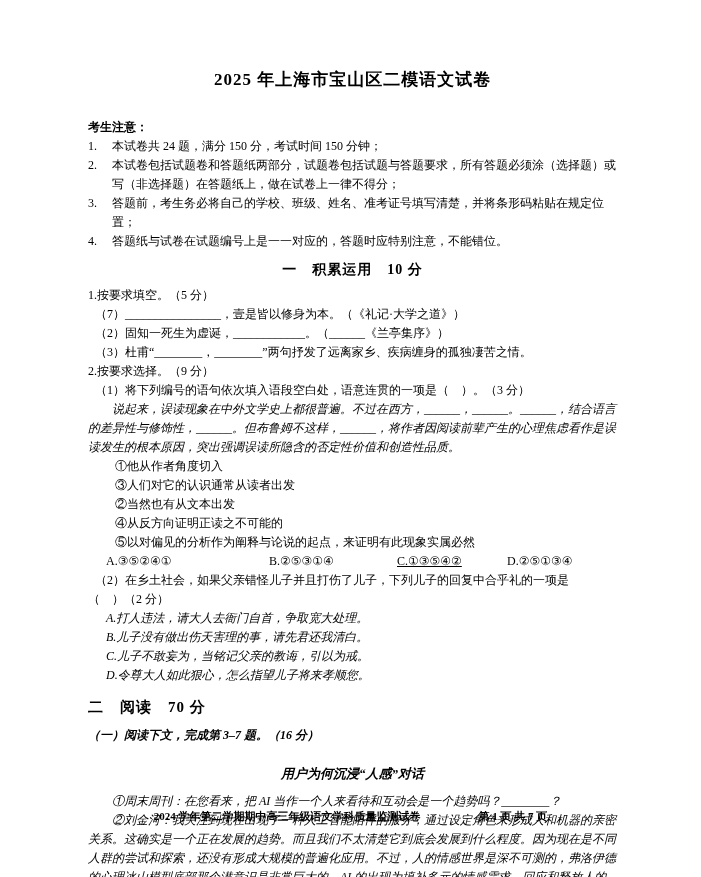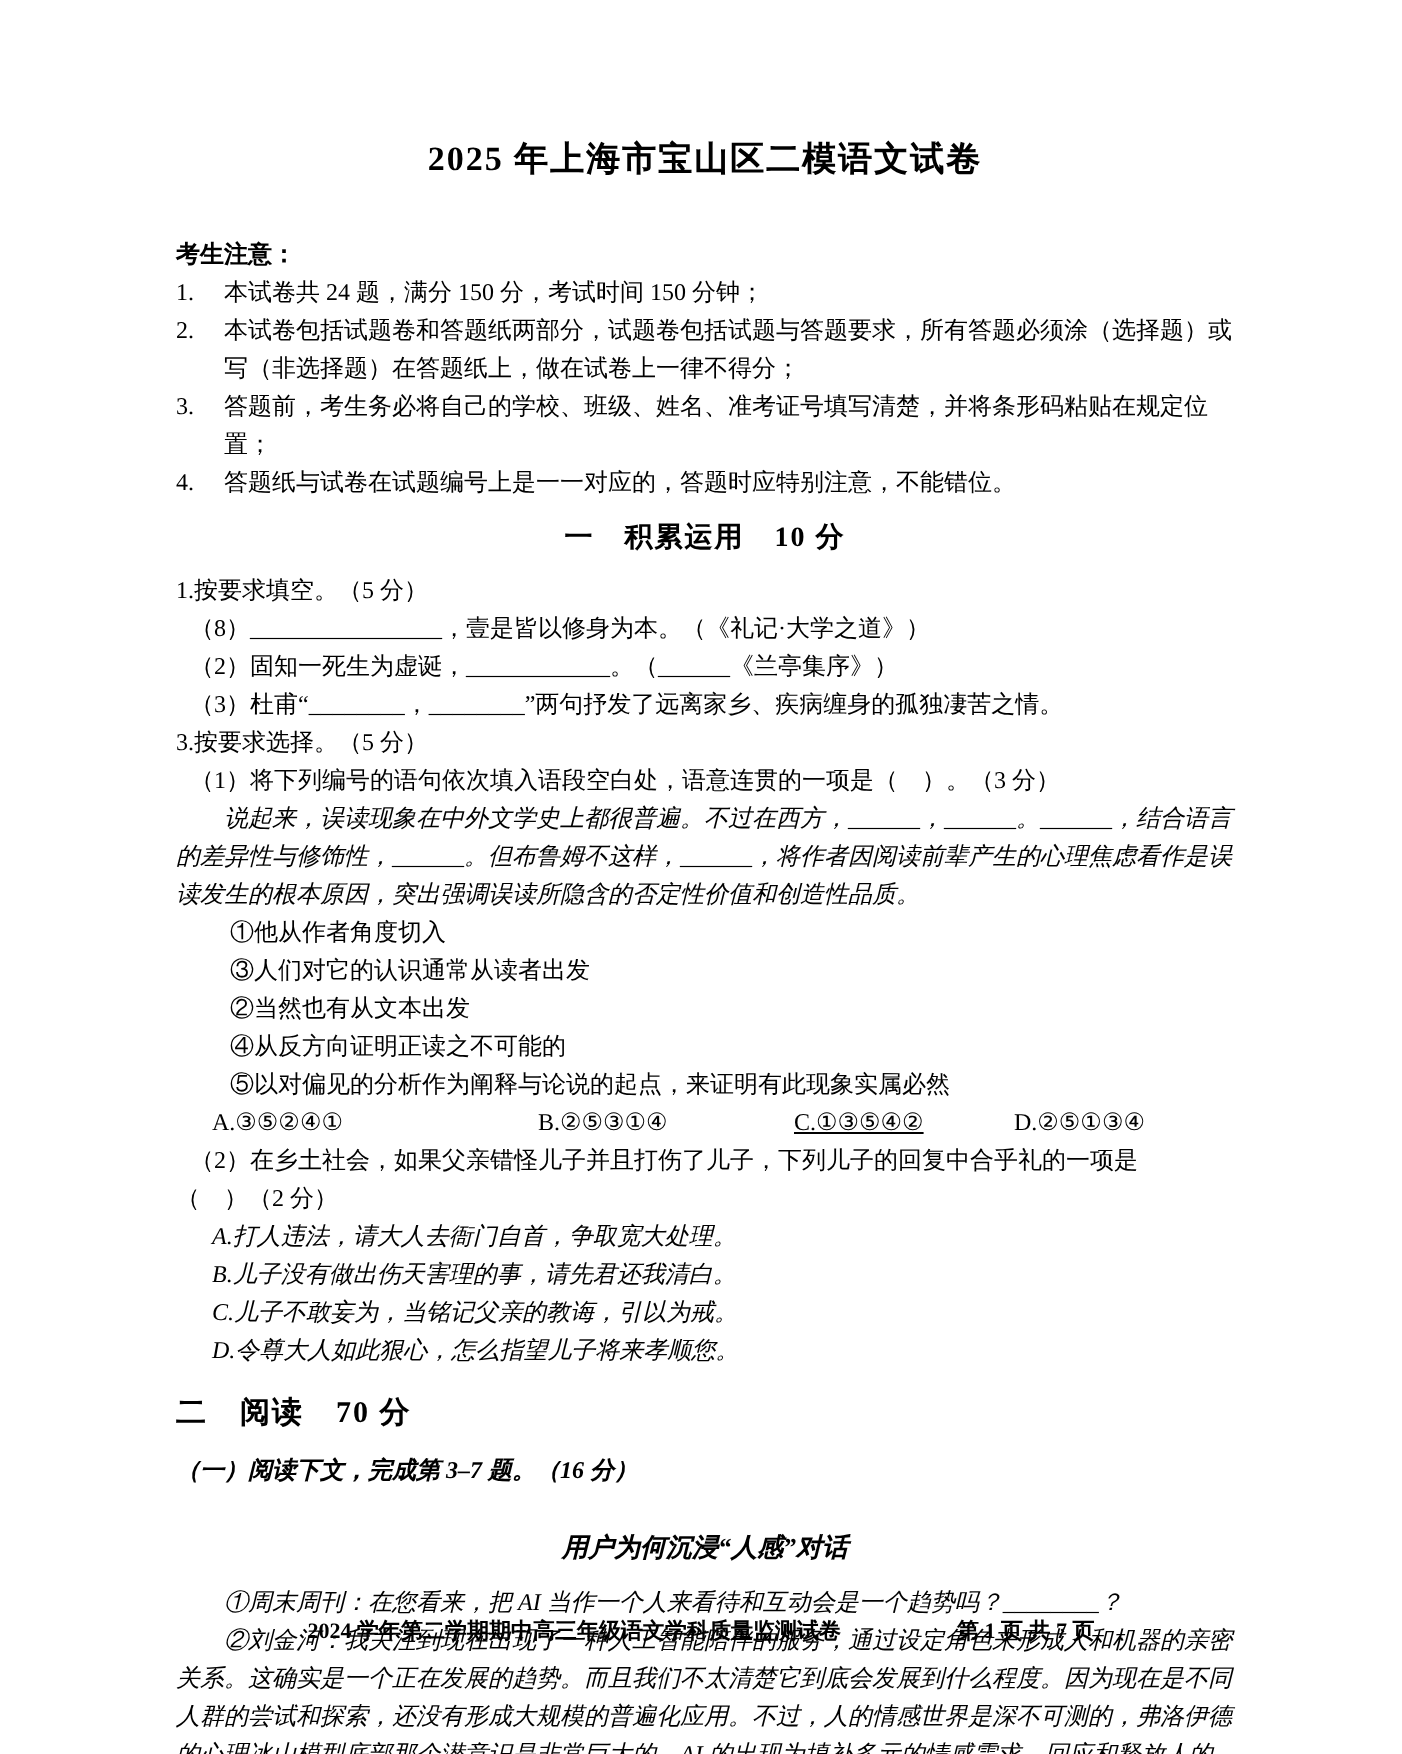--- a/index.html
+++ b/index.html
@@ -76,27 +76,27 @@
     <div class="note">
       <span class="n">4.</span>
       <span class="t">答题纸与试卷在试题编号上是一一对应的，答题时应特别注意，不能错位。</span>
     </div>
   </div>
 
   <div class="sec-h1">一　积累运用　10 分</div>
 
   <div>
     <div class="q-stem">1.按要求填空。（5 分）</div>
-    <div class="q1-item">（8）________________，壹是皆以修身为本。（《礼记·大学之道》）</div>
+    <div class="q1-item">（7）________________，壹是皆以修身为本。（《礼记·大学之道》）</div>
     <div class="q1-item">（2）固知一死生为虚诞，____________。（______《兰亭集序》）</div>
     <div class="q1-item">（3）杜甫“________，________”两句抒发了远离家乡、疾病缠身的孤独凄苦之情。</div>
   </div>
 
   <div>
-    <div class="q-stem">3.按要求选择。（5 分）</div>
+    <div class="q-stem">2.按要求选择。（9 分）</div>
 
     <div>
       <div class="sub-stem">（1）将下列编号的语句依次填入语段空白处，语意连贯的一项是（　）。（3 分）</div>
       <div class="passage">说起来，误读现象在中外文学史上都很普遍。不过在西方，______，______。______，结合语言的差异性与修饰性，______。但布鲁姆不这样，______，将作者因阅读前辈产生的心理焦虑看作是误读发生的根本原因，突出强调误读所隐含的否定性价值和创造性品质。</div>
       <div class="numlist">①他从作者角度切入</div>
       <div class="numlist">③人们对它的认识通常从读者出发</div>
       <div class="numlist">②当然也有从文本出发</div>
       <div class="numlist">④从反方向证明正读之不可能的</div>
       <div class="numlist">⑤以对偏见的分析作为阐释与论说的起点，来证明有此现象实属必然</div>
       <div class="choices-row">

